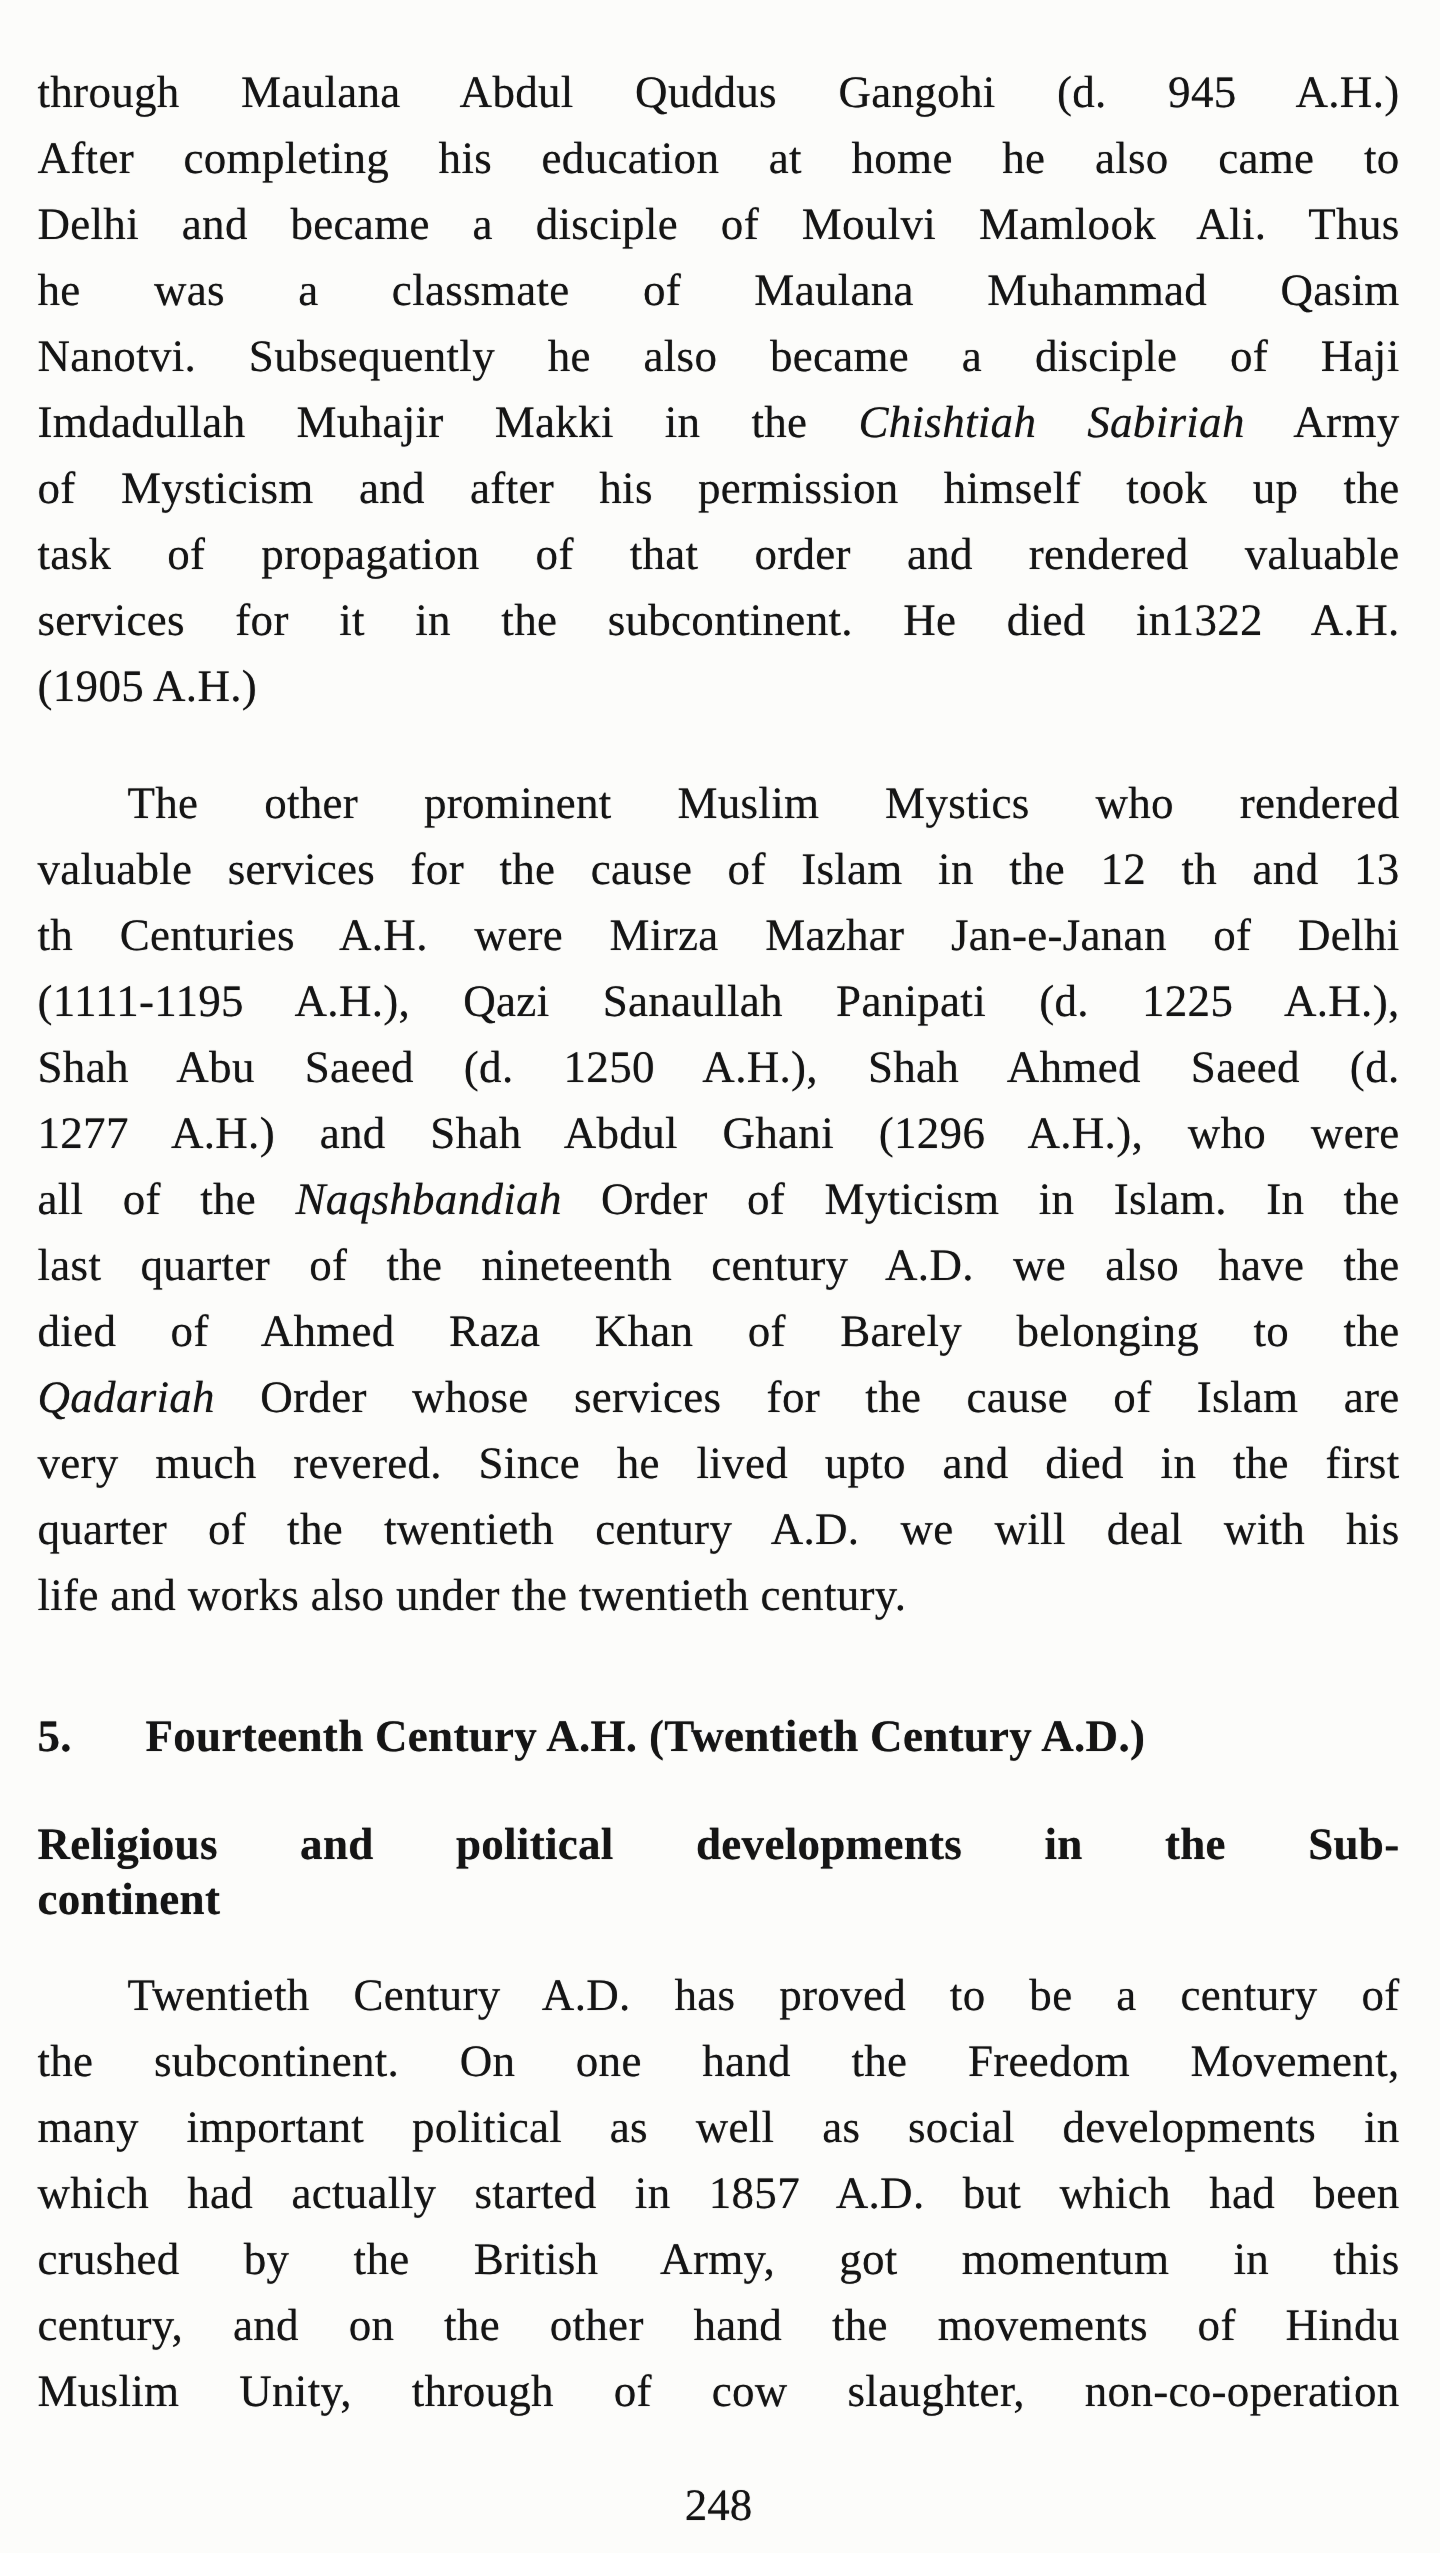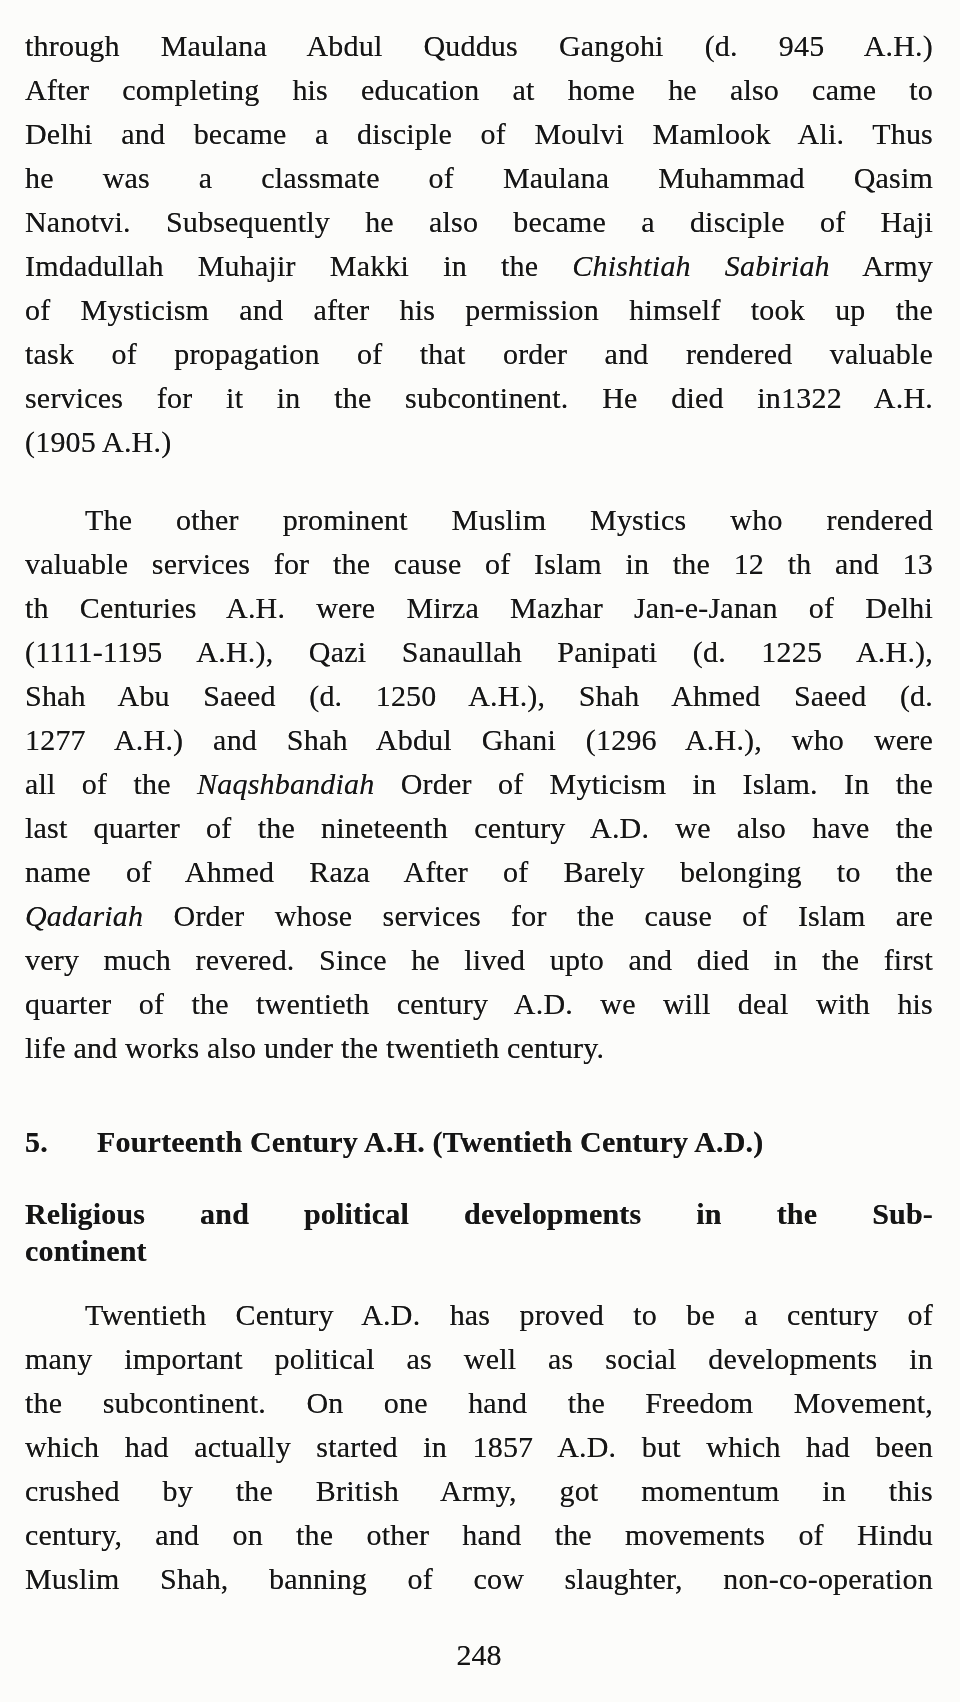--- a/index.html
+++ b/index.html
@@ -7,21 +7,21 @@
     padding: 0;
     background: #e9e9e6;
   }
   .page {
     position: relative;
     width: 960px;
     height: 1702px;
     margin: 0 auto;
     background: #fcfcfa;
     box-sizing: border-box;
-    padding: 24px 27px 0 25px;
+    padding: 40px 27px 0 25px;
     font-family: "Liberation Serif", "DejaVu Serif", serif;
     color: #151515;
     overflow: hidden;
     text-shadow: 0 0 0.6px rgba(10,10,10,0.65);
   }
   .para {
     font-size: 30px;
     line-height: 44px;
     letter-spacing: 0.2px;
   }
@@ -79,44 +79,44 @@
 
     <div class="para para-p2">
         <div class="line indent"><span>The other prominent Muslim Mystics who rendered</span></div>
         <div class="line"><span>valuable services for the cause of Islam in the 12 th and 13</span></div>
         <div class="line"><span>th Centuries A.H. were Mirza Mazhar Jan-e-Janan of Delhi</span></div>
         <div class="line"><span>(1111-1195 A.H.), Qazi Sanaullah Panipati (d. 1225 A.H.),</span></div>
         <div class="line"><span>Shah Abu Saeed (d. 1250 A.H.), Shah Ahmed Saeed (d.</span></div>
         <div class="line"><span>1277 A.H.) and Shah Abdul Ghani (1296 A.H.), who were</span></div>
         <div class="line"><span>all of the </span><span class="it">Naqshbandiah</span><span> Order of Myticism in Islam. In the</span></div>
         <div class="line"><span>last quarter of the nineteenth century A.D. we also have the</span></div>
-        <div class="line"><span>name of Ahmed Raza After of Barely belonging to the</span></div>
+        <div class="line"><span>died of Ahmed Raza Khan of Barely belonging to the</span></div>
         <div class="line"><span class="it">Qadariah</span><span> Order whose services for the cause of Islam are</span></div>
         <div class="line"><span>very much revered. Since he lived upto and died in the first</span></div>
         <div class="line"><span>quarter of the twentieth century A.D. we will deal with his</span></div>
         <div class="line end"><span>life and works also under the twentieth century.</span></div>
       </div>
 
     <div class="heading">
       <span class="h-num">5.</span><span>Fourteenth Century A.H. (Twentieth Century A.D.)</span>
     </div>
 
     <div class="para subheading">
         <div class="line"><span>Religious and political developments in the Sub-</span></div>
         <div class="line end"><span>continent</span></div>
       </div>
 
     <div class="para para-p3">
         <div class="line indent"><span>Twentieth Century A.D. has proved to be a century of</span></div>
+        <div class="line"><span>the subcontinent. On one hand the Freedom Movement,</span></div>
         <div class="line"><span>many important political as well as social developments in</span></div>
-        <div class="line"><span>the subcontinent. On one hand the Freedom Movement,</span></div>
         <div class="line"><span>which had actually started in 1857 A.D. but which had been</span></div>
         <div class="line"><span>crushed by the British Army, got momentum in this</span></div>
         <div class="line"><span>century, and on the other hand the movements of Hindu</span></div>
-        <div class="line"><span>Muslim Shah, banning of cow slaughter, non-co-operation</span></div>
+        <div class="line"><span>Muslim Unity, through of cow slaughter, non-co-operation</span></div>
       </div>
 
   </main>
 
   <footer class="footer">
     <span>248</span>
   </footer>
 </div>
 
 </body></html>

